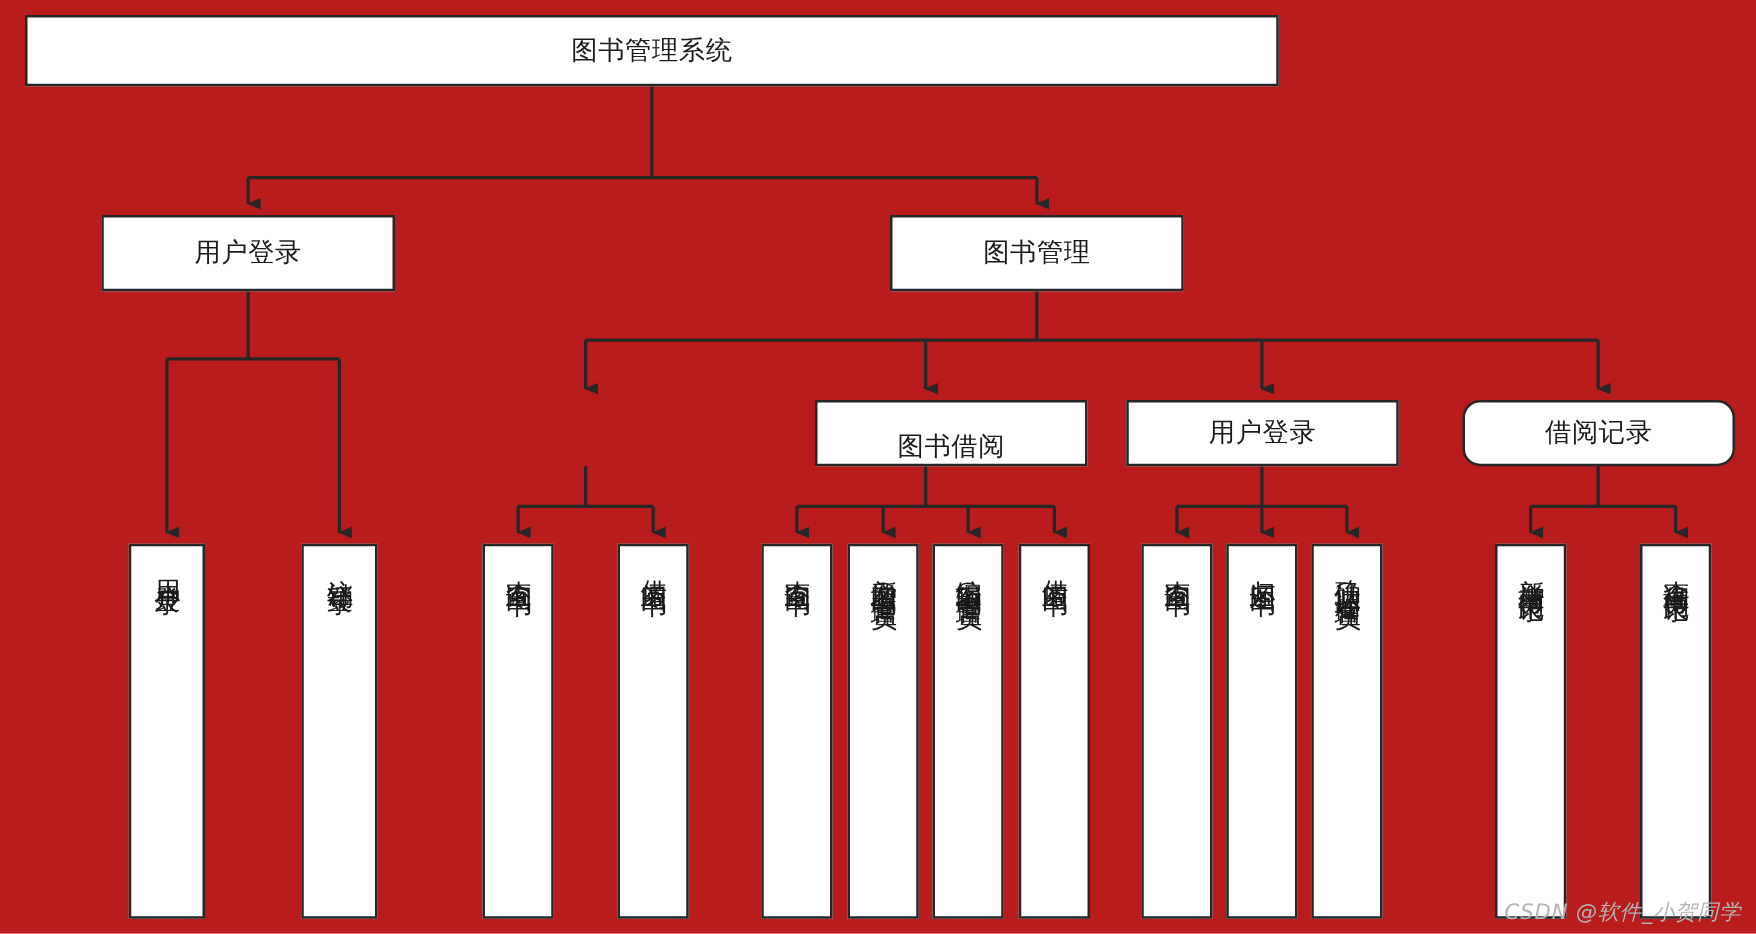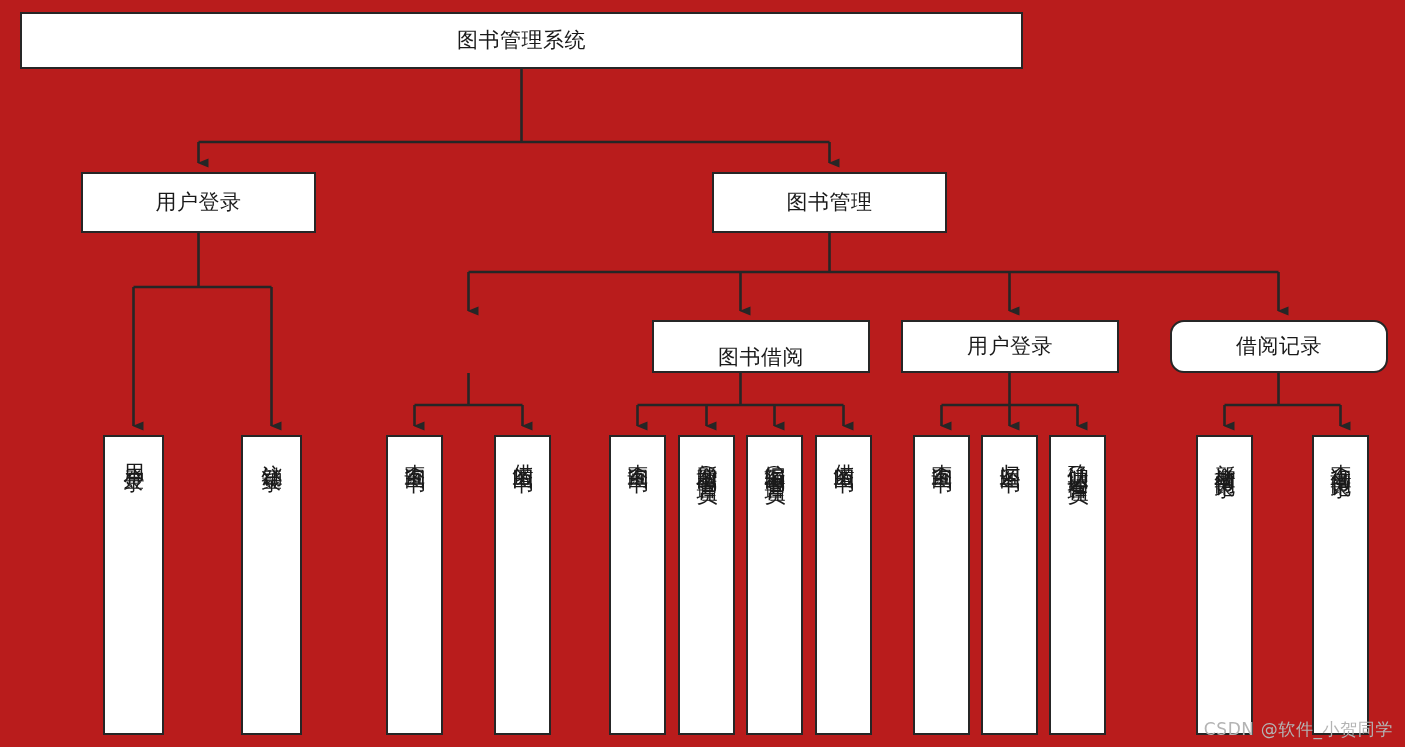--- a/index.html
+++ b/index.html
@@ -61,20 +61,21 @@
   .watermark {
     position: absolute;
     right: 12px;
     bottom: 6px;
     font-size: 17px;
     color: #b4b4b4;
     letter-spacing: 0.6px;
     z-index: 5;
     pointer-events: none;
     white-space: nowrap;
+    font-style: italic;
   }
 </style>
 </head>
 <body>
 
 <div id="diagram-root">
 
   <svg id="diagram-svg" viewBox="0 0 1405 747" xmlns="http://www.w3.org/2000/svg">
     <defs>
       <marker id="arrowhead" markerWidth="10" markerHeight="11" refX="4.6" refY="10" orient="auto" markerUnits="userSpaceOnUse">

